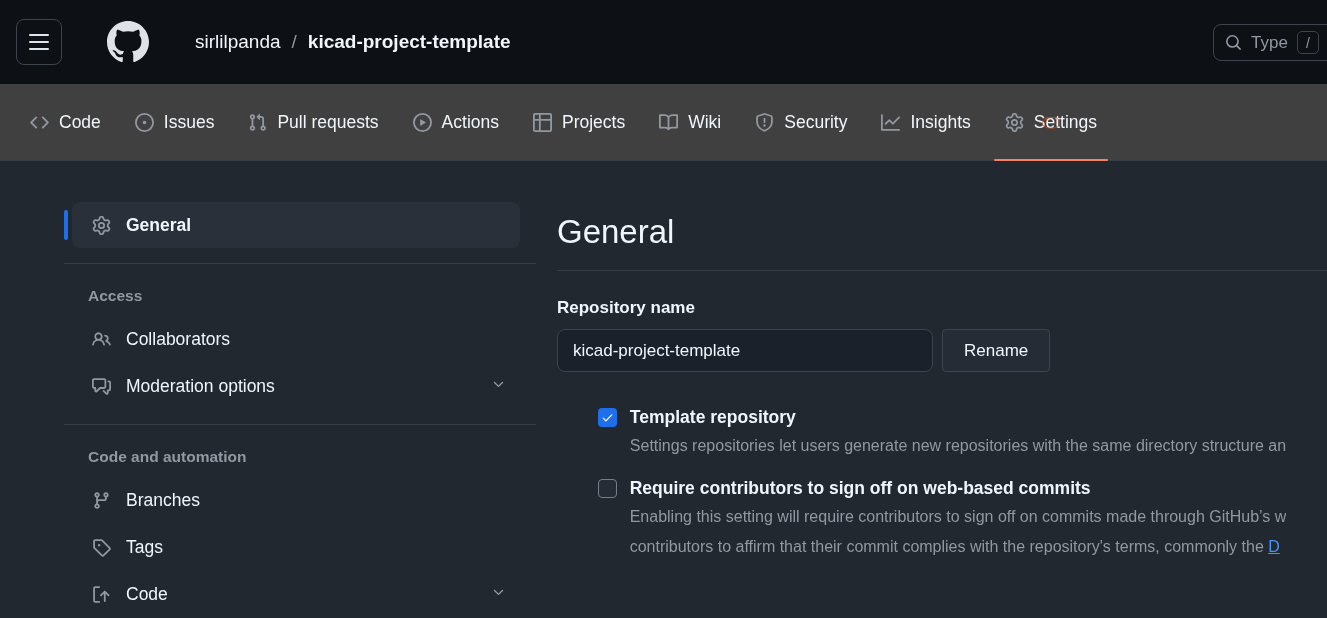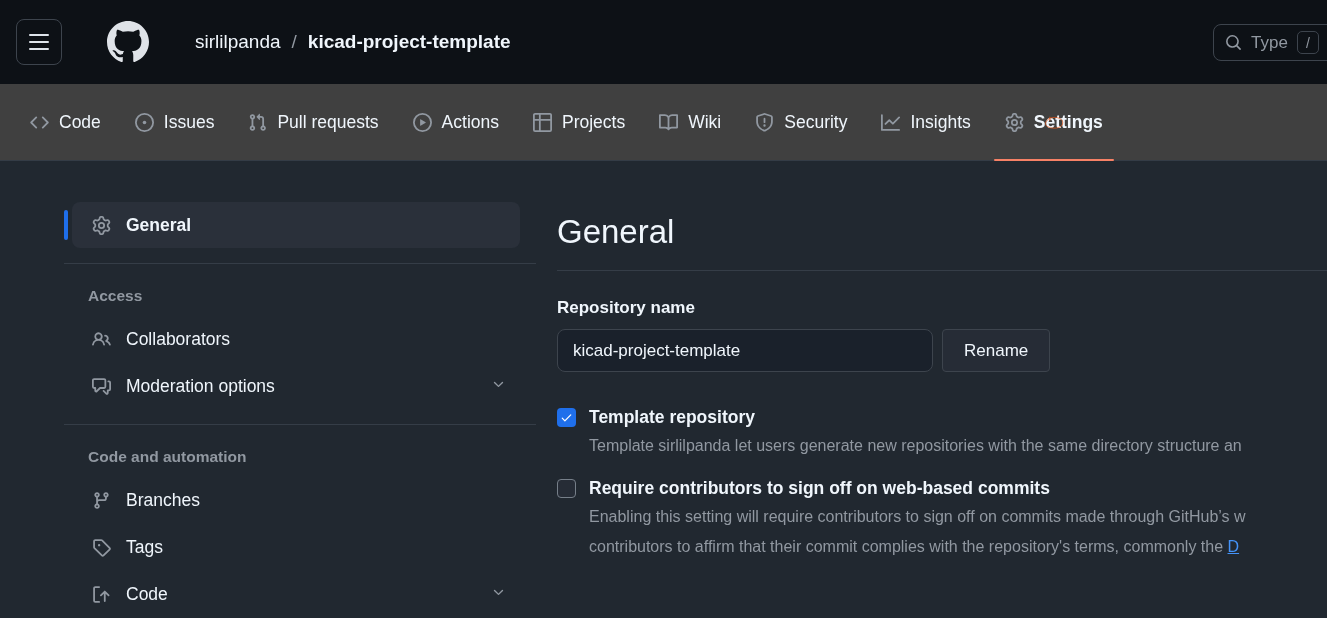--- a/index.html
+++ b/index.html
@@ -39,21 +39,21 @@
   
   .tabs {
     height:77px; background:#404040; border-bottom:1px solid #343c46;
     display:flex; align-items:stretch; padding:0 13px;
   }
   .tab {
     display:flex; align-items:center; gap:10px; padding:0 17px;
     font-size:17.5px; color:#f0f6fc; position:relative; cursor:pointer;
   }
   .tab svg { width:19px; height:19px; fill:#9198a1; flex:none; }
-  .tab.active { font-weight:700; }
+  .tab.active { font-weight:400; }
   .tab.active::after {
     content:""; position:absolute; left:6px; right:6px; bottom:-1px;
     height:2px; background:#f78166; border-radius:2px;
   }
   .annotation-svg {
     position:absolute; left:50%; top:50%;
     transform:translate(-50%, -44%);
     width:196px; height:136px; pointer-events:none; z-index:10; overflow:visible;
   }
   
@@ -83,21 +83,21 @@
   .repo-input {
     width:376px; height:43px; background:#1a212b; border:1px solid #3d444d;
     border-radius:8px; color:#f0f6fc; font-size:17px; padding:0 15px;
     font-family:"Liberation Sans", sans-serif;
   }
   .btn {
     height:43px; padding:0 21px; background:#262c36; border:1px solid #3d444d;
     border-radius:4px; color:#f0f6fc; font-size:17px; cursor:pointer;
     font-family:"Liberation Sans", sans-serif;
   }
-  .check-row { display:flex; gap:13px; margin-top:33px; align-items:flex-start; }
+  .check-row { display:flex; gap:13px; margin-top:33px; align-items:flex-start;justify-content:center; }
   .check-row + .check-row { margin-top:16px; }
   .checkbox {
     width:19px; height:19px; border-radius:4px; margin-top:3px; flex:none;
     display:flex; align-items:center; justify-content:center; cursor:pointer;
   }
   .checkbox.checked { background:#1f6feb; }
   .checkbox.checked svg { width:13px; height:13px; fill:#ffffff; }
   .checkbox.unchecked { background:#262c36; border:1.5px solid #767f89; }
   .check-body { min-width:0; }
   .check-label { font-size:17.5px; font-weight:700; line-height:24px; cursor:pointer; }
@@ -268,21 +268,21 @@
       </div>
 
       <div class="check-row">
         <span class="checkbox checked">
           <svg viewBox="0 0 16 16">
               <path d="M13.78 4.22a.75.75 0 0 1 0 1.06l-7.25 7.25a.75.75 0 0 1-1.06 0L2.22 9.28a.751.751 0 0 1 1.06-1.06l2.72 2.72 6.72-6.72a.75.75 0 0 1 1.06 0Z"></path>
             </svg>
         </span>
         <div class="check-body">
           <div class="check-label">Template repository</div>
-          <div class="check-desc">Template sirlilpanda let users generate new repositories with the same directory structure an</div>
+          <div class="check-desc">Settings repositories let users generate new repositories with the same directory structure an</div>
         </div>
       </div>
 
       <div class="check-row">
         <span class="checkbox unchecked"></span>
         <div class="check-body">
           <div class="check-label">Require contributors to sign off on web-based commits</div>
           <div class="check-desc">Enabling this setting will require contributors to sign off on commits made through GitHub’s w</div>
           <div class="check-desc"><span>contributors to affirm that their commit complies with the repository's terms, commonly the </span><span class="linkish">D</span></div>
         </div>

